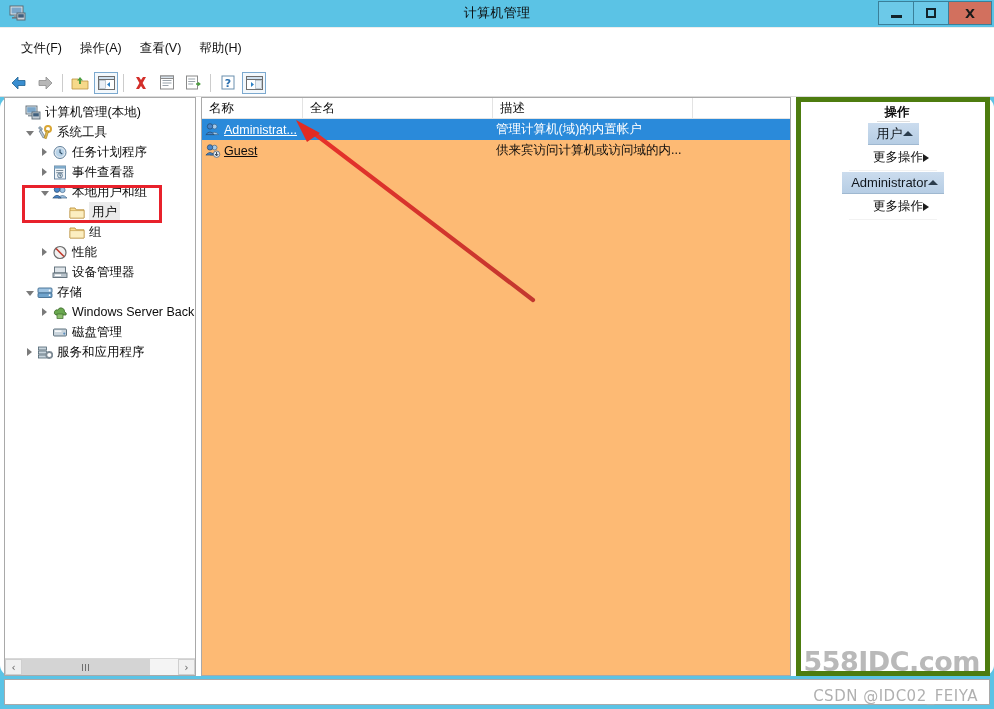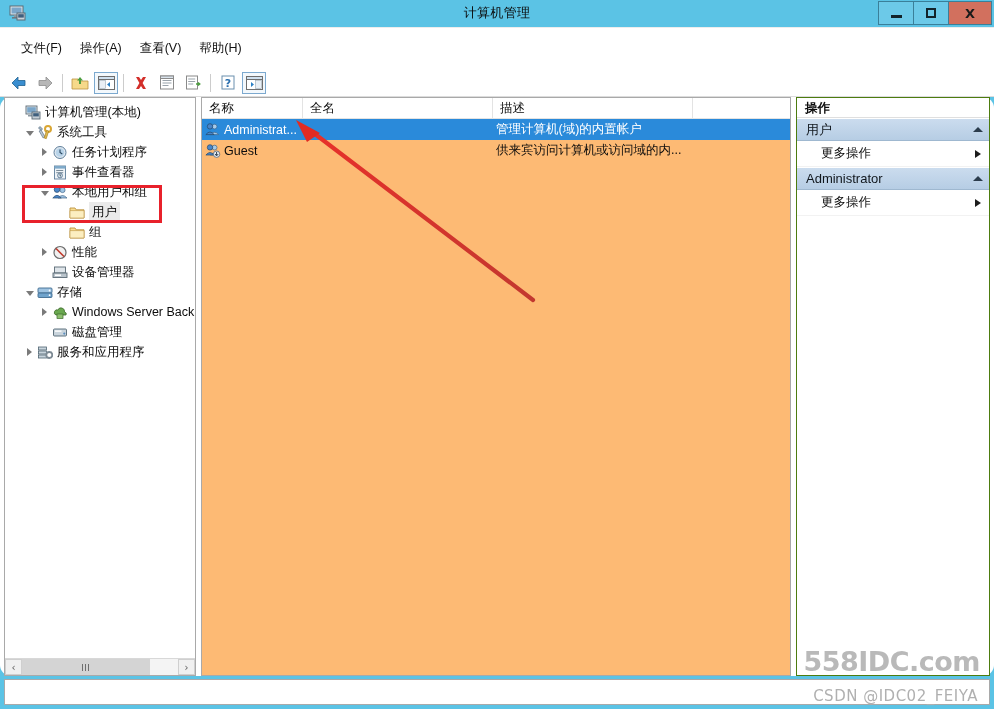--- a/index.html
+++ b/index.html
@@ -256,34 +256,35 @@
   }
   .lrow.sel { background: #2a8ada; color: #ffffff; }
   .lrow.sel .cell-desc { color: #ffffff; }
   .cell {
     padding-left: 3px;
     white-space: nowrap;
     overflow: hidden;
     display: flex;
     align-items: center;
   }
-  .cell-name { width: 101px; flex: 0 0 101px; }
+  .cell-name { width: 101px; flex: 0 0 101px; text-decoration: underline; }
   .cell-full { width: 190px; flex: 0 0 190px; }
   .cell-desc { width: 200px; flex: 0 0 200px; }
   .uicon { width: 16px; height: 16px; margin-right: 3px; flex: 0 0 16px; }
 
   
   #actions-pane {
     width: 194px;
     flex: 0 0 194px;
-    border: 1px solid #4d7c0f;
+    border: 5px solid #4d7c0f;
     background: #ffffff;
     display: flex;
     flex-direction: column;
     min-height: 0;
+    align-items: center;
   }
   #actions-title {
     flex: 0 0 20px;
     font-size: 12.5px;
     font-weight: bold;
     color: #0c0c0c;
     padding: 2px 0 0 8px;
     background: #ffffff;
     border-bottom: 1px solid #dfdfdf;
   }

